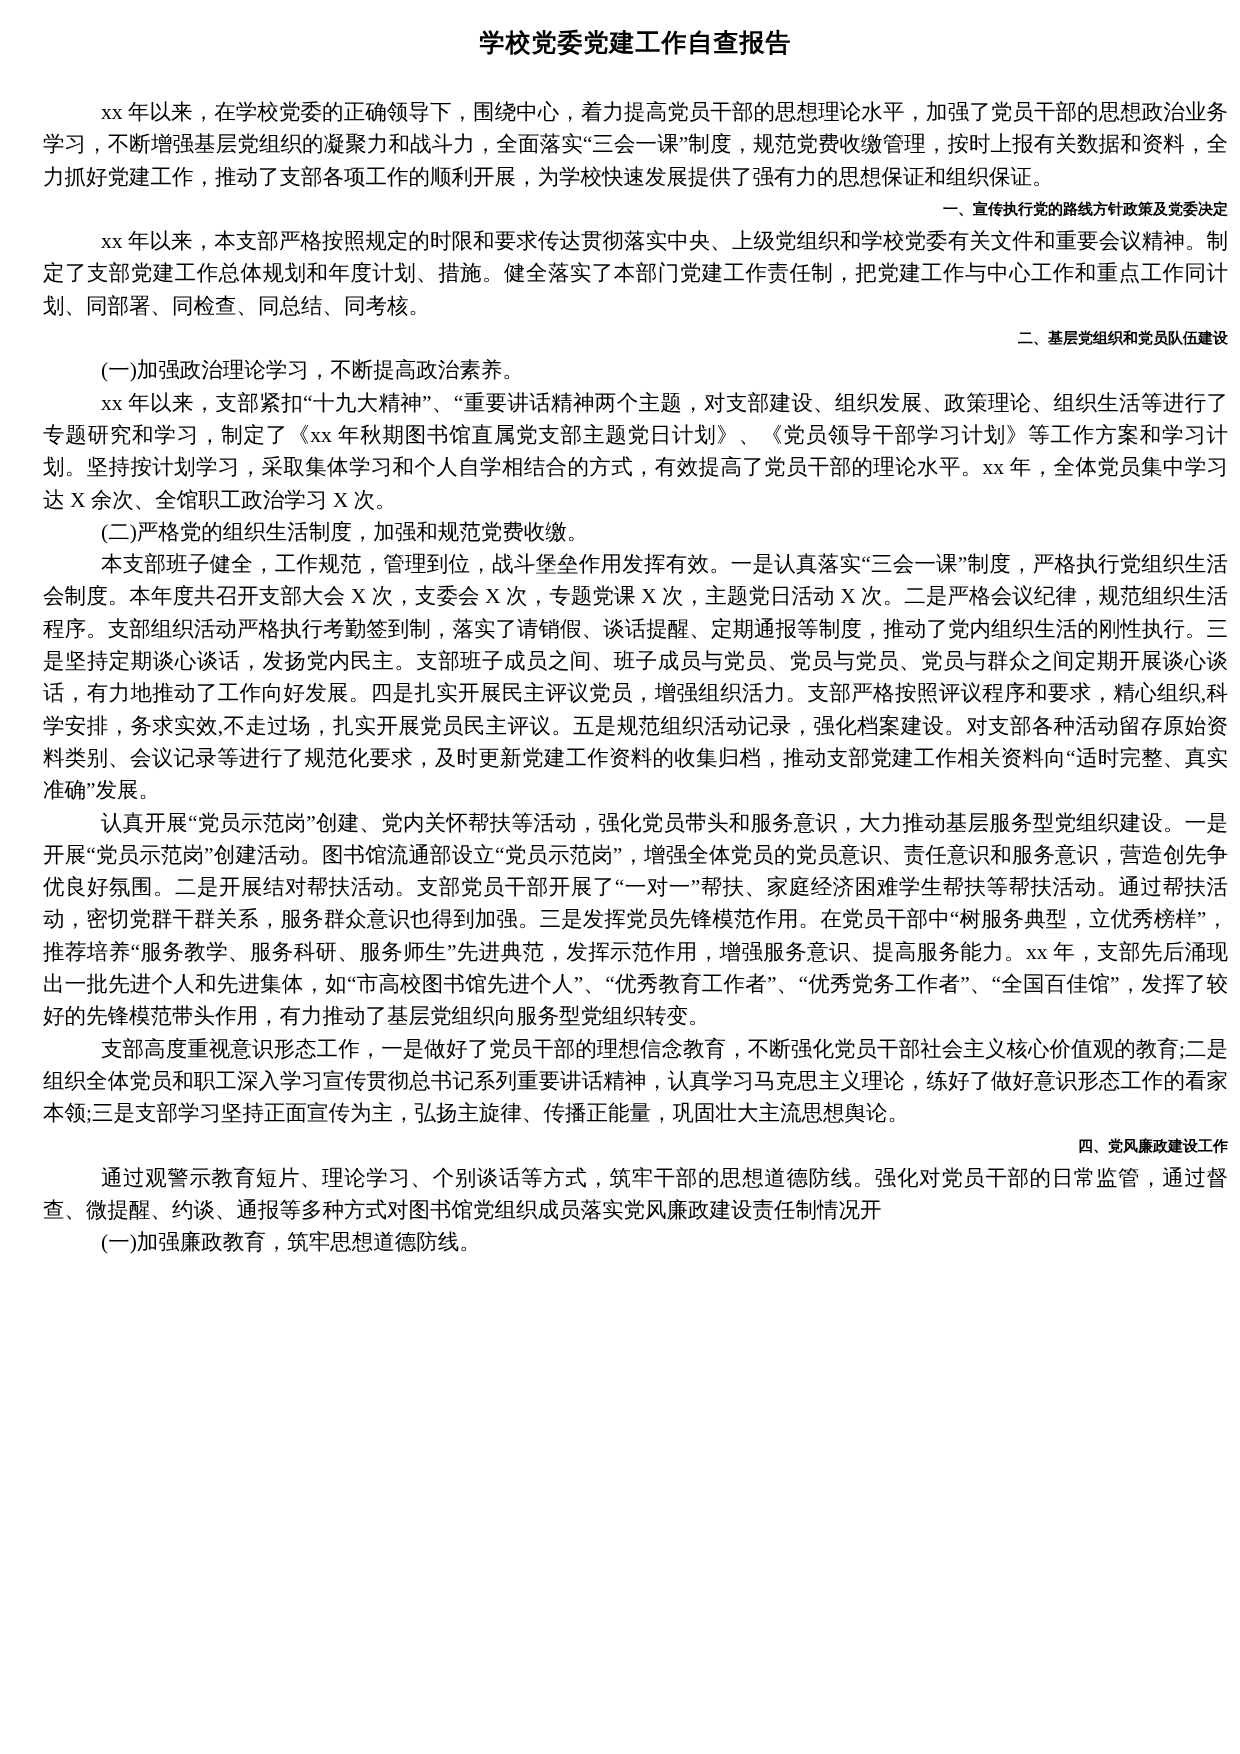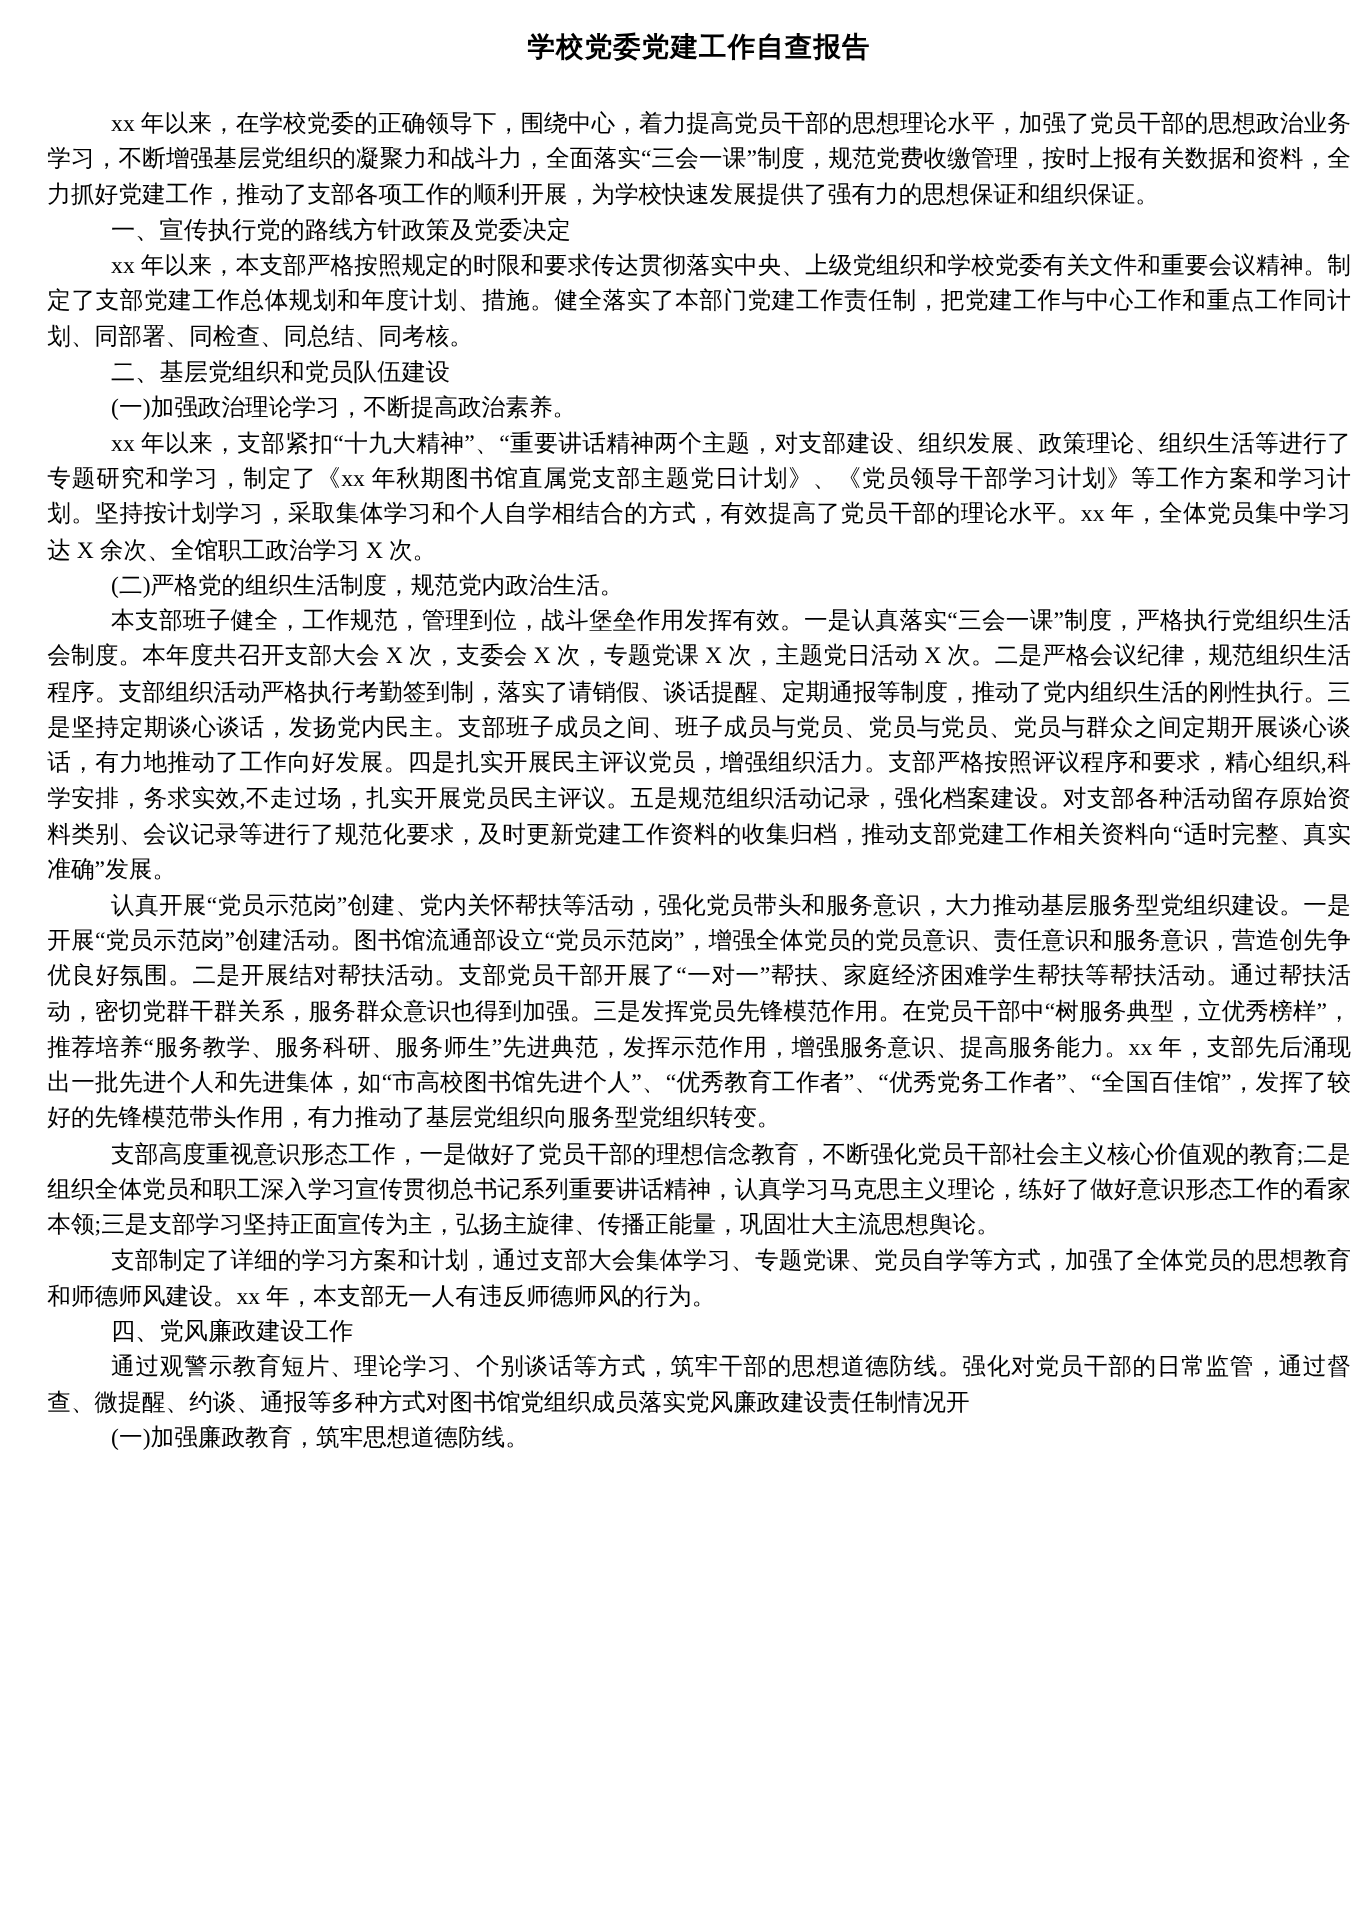--- a/index.html
+++ b/index.html
@@ -31,45 +31,44 @@
     letter-spacing: 1px;
   }
   .para {
     margin: 0;
     text-align: justify;
     text-indent: 58px;
     word-break: break-all;
   }
   .heading {
     margin: 0;
-    text-align: left;
+    text-align: right;
     text-indent: 58px;
     font-family: "Liberation Sans", "DejaVu Sans", sans-serif;
-    font-weight: normal;
-    font-size: 22px;
+    font-weight: bold;
+    font-size: 15px;
     line-height: 32.3px;
   }
 </style>
 </head>
 <body>
 
 <div class="page">
   <div class="doc-title">学校党委党建工作自查报告</div>
 
   <p class="para">xx 年以来，在学校党委的正确领导下，围绕中心，着力提高党员干部的思想理论水平，加强了党员干部的思想政治业务学习，不断增强基层党组织的凝聚力和战斗力，全面落实“三会一课”制度，规范党费收缴管理，按时上报有关数据和资料，全力抓好党建工作，推动了支部各项工作的顺利开展，为学校快速发展提供了强有力的思想保证和组织保证。</p>
 
   <p class="heading">一、宣传执行党的路线方针政策及党委决定</p>
   <p class="para">xx 年以来，本支部严格按照规定的时限和要求传达贯彻落实中央、上级党组织和学校党委有关文件和重要会议精神。制定了支部党建工作总体规划和年度计划、措施。健全落实了本部门党建工作责任制，把党建工作与中心工作和重点工作同计划、同部署、同检查、同总结、同考核。</p>
 
   <p class="heading">二、基层党组织和党员队伍建设</p>
   <p class="para">(一)加强政治理论学习，不断提高政治素养。</p>
   <p class="para">xx 年以来，支部紧扣“十九大精神”、“重要讲话精神两个主题，对支部建设、组织发展、政策理论、组织生活等进行了专题研究和学习，制定了《xx 年秋期图书馆直属党支部主题党日计划》、《党员领导干部学习计划》等工作方案和学习计划。坚持按计划学习，采取集体学习和个人自学相结合的方式，有效提高了党员干部的理论水平。xx 年，全体党员集中学习达 X 余次、全馆职工政治学习 X 次。</p>
-  <p class="para">(二)严格党的组织生活制度，规范党内政治生活。</p>
+  <p class="para">(二)严格党的组织生活制度，加强和规范党费收缴。</p>
   <p class="para">本支部班子健全，工作规范，管理到位，战斗堡垒作用发挥有效。一是认真落实“三会一课”制度，严格执行党组织生活会制度。本年度共召开支部大会 X 次，支委会 X 次，专题党课 X 次，主题党日活动 X 次。二是严格会议纪律，规范组织生活程序。支部组织活动严格执行考勤签到制，落实了请销假、谈话提醒、定期通报等制度，推动了党内组织生活的刚性执行。三是坚持定期谈心谈话，发扬党内民主。支部班子成员之间、班子成员与党员、党员与党员、党员与群众之间定期开展谈心谈话，有力地推动了工作向好发展。四是扎实开展民主评议党员，增强组织活力。支部严格按照评议程序和要求，精心组织,科学安排，务求实效,不走过场，扎实开展党员民主评议。五是规范组织活动记录，强化档案建设。对支部各种活动留存原始资料类别、会议记录等进行了规范化要求，及时更新党建工作资料的收集归档，推动支部党建工作相关资料向“适时完整、真实准确”发展。</p>
   <p class="para">认真开展“党员示范岗”创建、党内关怀帮扶等活动，强化党员带头和服务意识，大力推动基层服务型党组织建设。一是开展“党员示范岗”创建活动。图书馆流通部设立“党员示范岗”，增强全体党员的党员意识、责任意识和服务意识，营造创先争优良好氛围。二是开展结对帮扶活动。支部党员干部开展了“一对一”帮扶、家庭经济困难学生帮扶等帮扶活动。通过帮扶活动，密切党群干群关系，服务群众意识也得到加强。三是发挥党员先锋模范作用。在党员干部中“树服务典型，立优秀榜样”，推荐培养“服务教学、服务科研、服务师生”先进典范，发挥示范作用，增强服务意识、提高服务能力。xx 年，支部先后涌现出一批先进个人和先进集体，如“市高校图书馆先进个人”、“优秀教育工作者”、“优秀党务工作者”、“全国百佳馆”，发挥了较好的先锋模范带头作用，有力推动了基层党组织向服务型党组织转变。</p>
 
   <p class="para">支部高度重视意识形态工作，一是做好了党员干部的理想信念教育，不断强化党员干部社会主义核心价值观的教育;二是组织全体党员和职工深入学习宣传贯彻总书记系列重要讲话精神，认真学习马克思主义理论，练好了做好意识形态工作的看家本领;三是支部学习坚持正面宣传为主，弘扬主旋律、传播正能量，巩固壮大主流思想舆论。</p>
-  <p class="para">支部制定了详细的学习方案和计划，通过支部大会集体学习、专题党课、党员自学等方式，加强了全体党员的思想教育和师德师风建设。xx 年，本支部无一人有违反师德师风的行为。</p>
 
   <p class="heading">四、党风廉政建设工作</p>
   <p class="para">通过观警示教育短片、理论学习、个别谈话等方式，筑牢干部的思想道德防线。强化对党员干部的日常监管，通过督查、微提醒、约谈、通报等多种方式对图书馆党组织成员落实党风廉政建设责任制情况开</p>
   <p class="para">(一)加强廉政教育，筑牢思想道德防线。</p>
 </div>
 
 </body></html>

